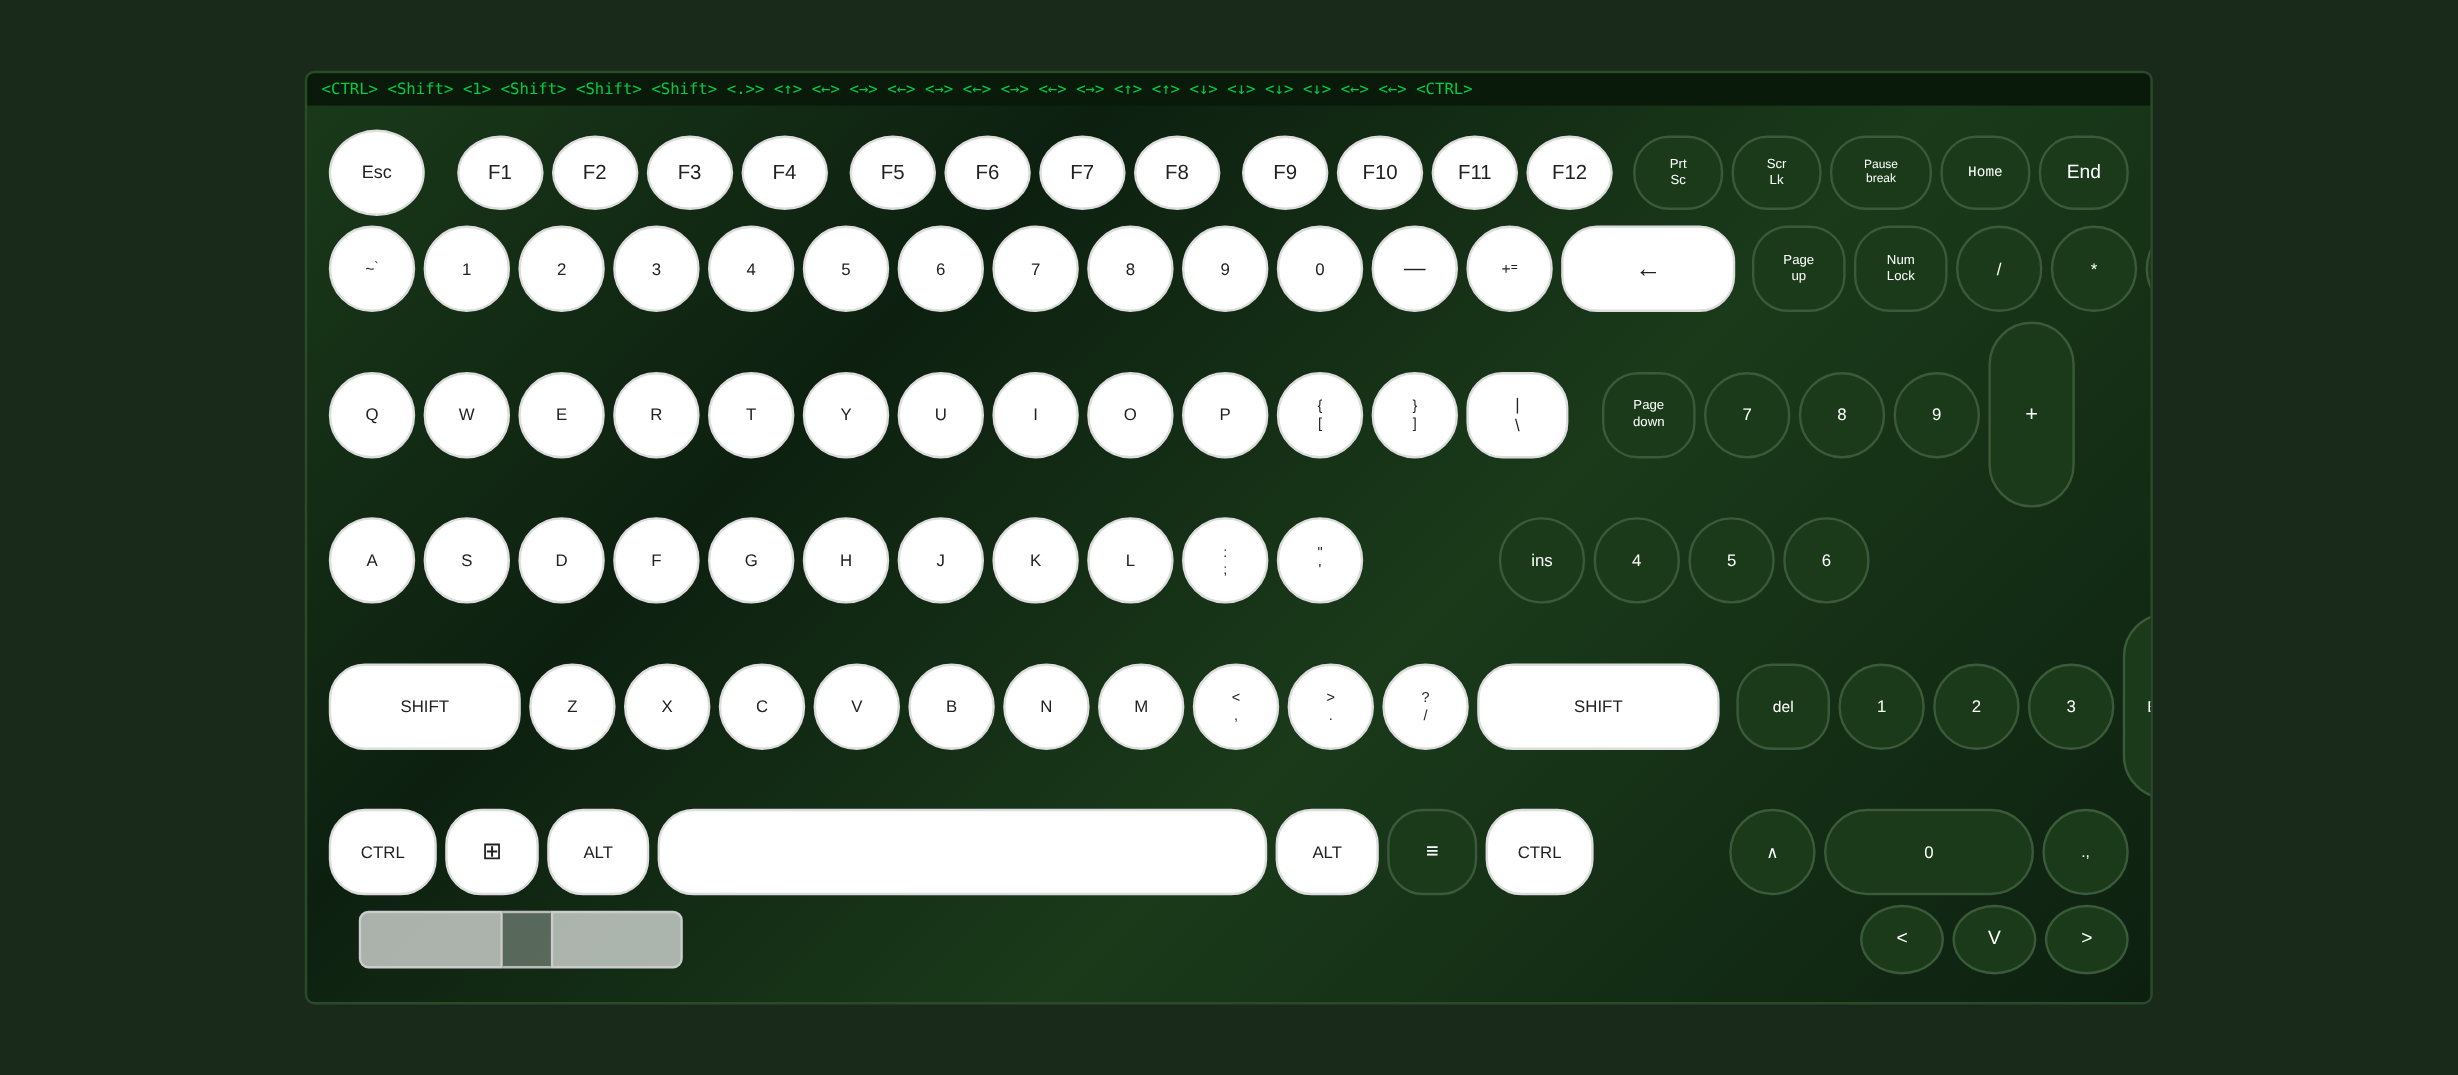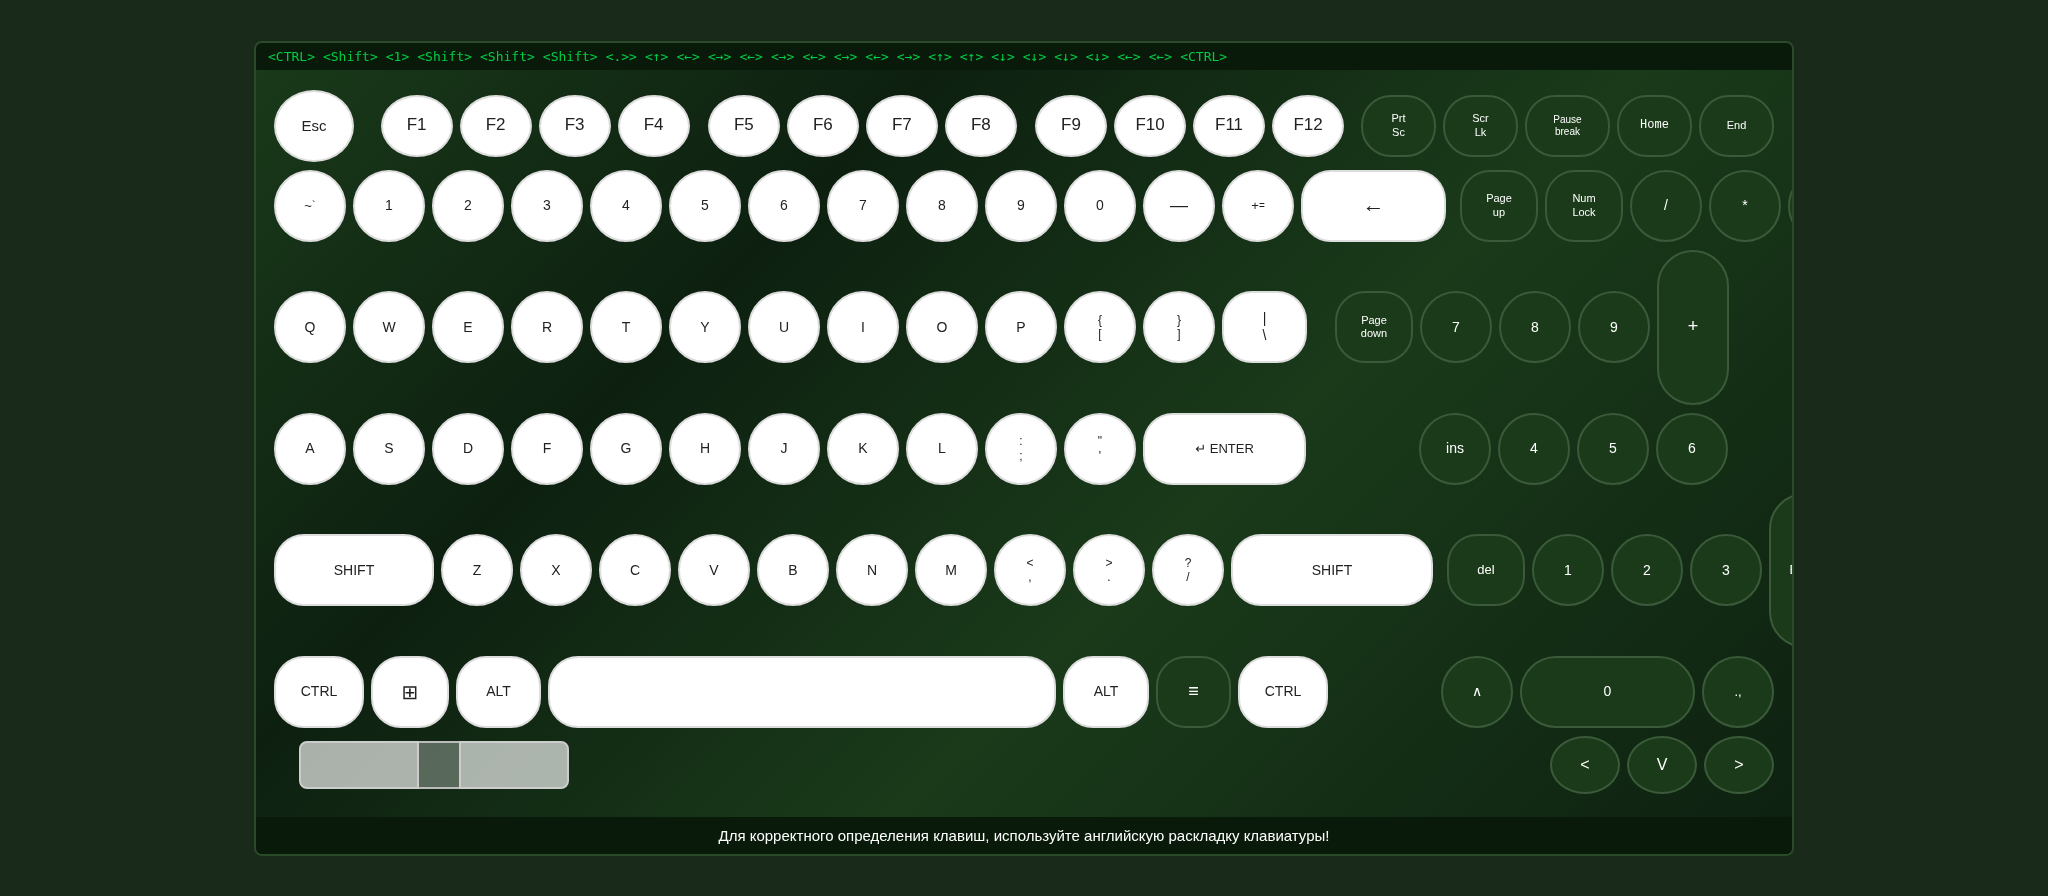--- a/index.html
+++ b/index.html
@@ -130,21 +130,21 @@
       <div style="width:20px;"></div>
       <div class="key k-fn">F9</div>
       <div class="key k-fn">F10</div>
       <div class="key k-fn">F11</div>
       <div class="key k-fn">F12</div>
       <div style="width:14px;"></div>
       <div class="key key-dark k-fn" style="width:75px;border-radius:30px;font-size:11px;">Prt<br>Sc</div>
       <div class="key key-dark k-fn" style="width:75px;border-radius:30px;font-size:11px;">Scr<br>Lk</div>
       <div class="key key-dark k-fn" style="width:85px;border-radius:30px;font-size:10px;">Pause<br>break</div>
       <div class="key key-dark k-fn" style="width:75px;border-radius:30px;font-size:12px;font-family:Liberation Mono, monospace;">Home</div>
-      <div class="key key-dark k-fn" style="width:75px;border-radius:30px;font-size:11px;">End</div>
+      <div class="key key-dark k-fn" style="width:75px;border-radius:30px;font-size:16px;">End</div>
     </div>
 
     <div class="key-row">
       <div class="key k-std" style="font-size:13px;">~<br><span style="font-size:11px;">`</span></div>
       <div class="key k-std">1</div>
       <div class="key k-std">2</div>
       <div class="key k-std">3</div>
       <div class="key k-std">4</div>
       <div class="key k-std">5</div>
       <div class="key k-std">6</div>
@@ -190,21 +190,20 @@
       <div class="key k-std">S</div>
       <div class="key k-std">D</div>
       <div class="key k-std">F</div>
       <div class="key k-std">G</div>
       <div class="key k-std">H</div>
       <div class="key k-std">J</div>
       <div class="key k-std">K</div>
       <div class="key k-std">L</div>
       <div class="key k-std" style="font-size:12px;">:<br>;</div>
       <div class="key k-std" style="font-size:12px;">"<br>'</div>
-      <div class="key key-sq" style="width:163px;height:72px;font-size:13px;">↵ ENTER</div>
       <div style="width:14px;"></div>
       <div style="width:78px;"></div>
       <div class="key key-dark" style="width:72px;height:72px;border-radius:50%;font-size:14px;">ins</div>
       <div class="key key-dark" style="width:72px;height:72px;border-radius:50%;font-size:14px;">4</div>
       <div class="key key-dark" style="width:72px;height:72px;border-radius:50%;font-size:14px;">5</div>
       <div class="key key-dark" style="width:72px;height:72px;border-radius:50%;font-size:14px;">6</div>
     </div>
 
     <div class="key-row">
       <div class="key key-sq" style="width:160px;height:72px;font-size:14px;">SHIFT</div>
@@ -262,16 +261,13 @@
         <div style="display:flex;gap:7px;">
           <div class="key key-dark" style="width:70px;height:58px;border-radius:50%;font-size:16px;">&lt;</div>
           <div class="key key-dark" style="width:70px;height:58px;border-radius:50%;font-size:16px;">V</div>
           <div class="key key-dark" style="width:70px;height:58px;border-radius:50%;font-size:16px;">&gt;</div>
         </div>
       </div>
     </div>
 
   </div>
 
-  <div class="bottom-bar">
-    <span>Для корректного определения клавиш, используйте английскую раскладку клавиатуры!</span>
-  </div>
 </div>
 
 </body></html>

